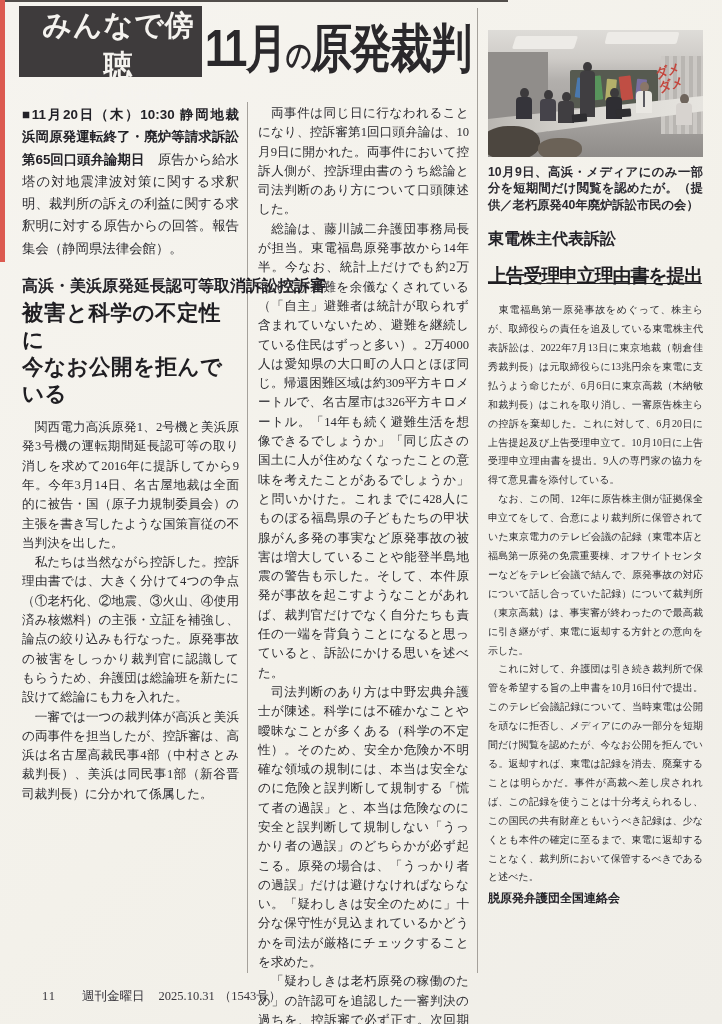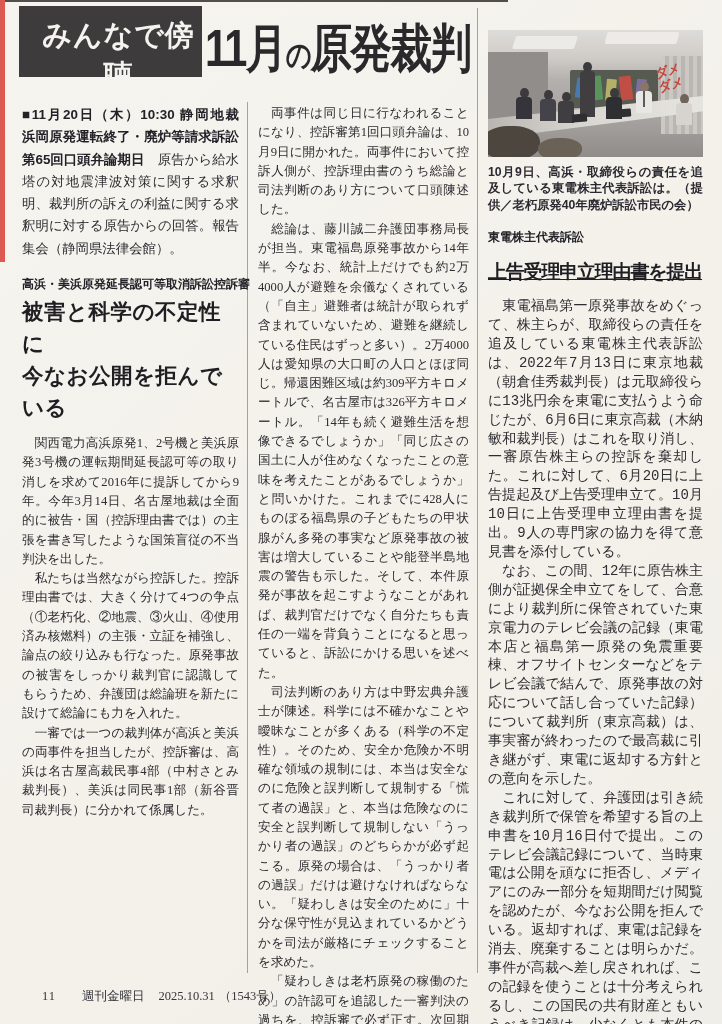--- a/index.html
+++ b/index.html
@@ -12,21 +12,21 @@
   }
   .top-edge { position:absolute; left:0; top:0; width:508px; height:2px; background:#524e4b; }
   .red-strip { position:absolute; left:0; top:0; width:5px; height:262px; background:#dc5a50; }
 
   
   .banner {
     position:absolute; left:19px; top:6px; width:183px; height:71px;
     background:#3e3b3c; color:#f5f3ef;
     font-family:"Liberation Sans", sans-serif;
   }
-  .banner-title { font-weight:bold; font-size:29px; letter-spacing:1px; text-align:center; margin-top:10px;padding-left:16px; }
+  .banner-title { font-weight:bold; font-size:29px; letter-spacing:1px; text-align:center; margin-top:0;padding-left:16px; }
   .banner-sub { font-weight:bold; font-size:11px; letter-spacing:1px; text-align:right; padding-right:7px; margin-top:1px; }
   .main-title {
     position:absolute; left:205px; top:22px; white-space:nowrap;
     font-family:"Liberation Sans", sans-serif; font-weight:bold;
     font-size:52px; letter-spacing:-2px; color:#2a282b;
     transform:scaleX(0.8); transform-origin:left top; line-height:1;
   }
   .main-title .particle { font-size:32px; }
 
   
@@ -38,34 +38,34 @@
   .col { position:absolute; }
   .col1 { left:22px;  top:104px; width:217px; }
   .col2 { left:258px; top:104px; width:211px; }
   .col3 { left:488px; top:30px;  width:215px; }
 
   .schedule p { margin:0; font-size:13.4px; line-height:22.3px; text-align:justify; }
   .schedule b { font-family:"Liberation Sans", sans-serif; color:#222127; }
 
   .kicker {
     font-family:"Liberation Sans", sans-serif; font-weight:bold;
-    font-size:12px; white-space:nowrap; margin-top:16px; color:#222127;
+    font-size:16px; white-space:nowrap; margin-top:16px; color:#222127;
   }
   .art-title {
     font-family:"Liberation Sans", sans-serif; font-weight:bold;
-    font-size:21.5px; line-height:32px; margin-top:3px; margin-bottom:10px;
+    font-size:21.5px; line-height:27px; margin-top:3px; margin-bottom:10px;
     color:#1f1e22; letter-spacing:0.5px;
   }
   .art-title2 {
     font-family:"Liberation Sans", sans-serif; font-weight:bold;
     font-size:19px; letter-spacing:-1.2px; white-space:nowrap;
     margin-top:13px; margin-bottom:12px; color:#1f1e22;text-decoration:underline;
   }
   .bodytext p { margin:0; font-size:12.6px; line-height:19.3px; text-align:justify; }
-  .col3 .bodytext p { font-size:14px; line-height:18.9px;font-family:Liberation Mono, monospace; }
+  .col3 .bodytext p { font-size:10px; line-height:18.9px; }
 
   .byline, .credit {
     font-family:"Liberation Sans", sans-serif; font-weight:bold;
     font-size:12px; margin-top:3px; color:#222127;
   }
 
   
   .photo {
     position:relative; width:215px; height:127px; overflow:hidden;
     background:linear-gradient(180deg,#dedcd8 0%,#cfccc8 22%,#b2afac 40%,#a5a29f 70%,#8f8c89 100%);
@@ -150,21 +150,21 @@
   <div class="col col1">
     <div class="schedule">
         <p><b>■11月20日（木）10:30 静岡地裁　浜岡原発運転終了・廃炉等請求訴訟　第65回口頭弁論期日　</b><span>原告から給水塔の対地震津波対策に関する求釈明、裁判所の訴えの利益に関する求釈明に対する原告からの回答。報告集会（静岡県法律会館）。</span></p>
       </div>
     <div class="kicker">高浜・美浜原発延長認可等取消訴訟控訴審</div>
     <div class="art-title">
       <div>被害と科学の不定性に</div>
       <div>今なお公開を拒んでいる</div>
     </div>
     <div class="bodytext">
-        <p>　関西電力高浜原発1、2号機と美浜原発3号機の運転期間延長認可等の取り消しを求めて2016年に提訴してから9年。今年3月14日、名古屋地裁は全面的に被告・国（控訴理由書では）の主張を書き写したような国策盲従の不当判決を出した。</p>
+        <p>　関西電力高浜原発1、2号機と美浜原発3号機の運転期間延長認可等の取り消しを求めて2016年に提訴してから9年。今年3月14日、名古屋地裁は全面的に被告・国（原子力規制委員会）の主張を書き写したような国策盲従の不当判決を出した。</p>
         <p>　私たちは当然ながら控訴した。控訴理由書では、大きく分けて4つの争点（①老朽化、②地震、③火山、④使用済み核燃料）の主張・立証を補強し、論点の絞り込みも行なった。原発事故の被害をしっかり裁判官に認識してもらうため、弁護団は総論班を新たに設けて総論にも力を入れた。</p>
         <p>　一審では一つの裁判体が高浜と美浜の両事件を担当したが、控訴審は、高浜は名古屋高裁民事4部（中村さとみ裁判長）、美浜は同民事1部（新谷晋司裁判長）に分かれて係属した。</p>
       </div>
   </div>
 
   <div class="col col2">
     <div class="bodytext">
         <p>　両事件は同じ日に行なわれることになり、控訴審第1回口頭弁論は、10月9日に開かれた。両事件において控訴人側が、控訴理由書のうち総論と司法判断のあり方について口頭陳述した。</p>
         <p>　総論は、藤川誠二弁護団事務局長が担当。東電福島原発事故から14年半。今なお、統計上だけでも約2万4000人が避難を余儀なくされている（「自主」避難者は統計が取られず含まれていないため、避難を継続している住民はずっと多い）。2万4000人は愛知県の大口町の人口とほぼ同じ。帰還困難区域は約309平方キロメートルで、名古屋市は326平方キロメートル。「14年も続く避難生活を想像できるでしょうか」「同じ広さの国土に人が住めなくなったことの意味を考えたことがあるでしょうか」と問いかけた。これまでに428人にものぼる福島県の子どもたちの甲状腺がん多発の事実など原発事故の被害は増大していることや能登半島地震の警告も示した。そして、本件原発が事故を起こすようなことがあれば、裁判官だけでなく自分たちも責任の一端を背負うことになると思っていると、訴訟にかける思いを述べた。</p>
         <p>　司法判断のあり方は中野宏典弁護士が陳述。科学には不確かなことや曖昧なことが多くある（科学の不定性）。そのため、安全か危険か不明確な領域の規制には、本当は安全なのに危険と誤判断して規制する「慌て者の過誤」と、本当は危険なのに安全と誤判断して規制しない「うっかり者の過誤」のどちらかが必ず起こる。原発の場合は、「うっかり者の過誤」だけは避けなければならない。「疑わしきは安全のために」十分な保守性が見込まれているかどうかを司法が厳格にチェックすることを求めた。</p>
@@ -216,21 +216,21 @@
         </div>
       <div class="person p6">
           <div class="head"></div>
           <div class="torso"></div>
         </div>
       <div class="laptop lp1"></div>
       <div class="laptop lp2"></div>
       <div class="fg-blob1"></div>
       <div class="fg-blob2"></div>
     </div>
-    <div class="caption">10月9日、高浜・取締役らの責任を追及している東電株主代表訴訟は。（提供／老朽原発40年廃炉訴訟市民の会）</div>
+    <div class="caption">10月9日、高浜・メディアにのみ一部分を短期間だけ閲覧を認めたが。（提供／老朽原発40年廃炉訴訟市民の会）</div>
     <div class="kicker">東電株主代表訴訟</div>
     <div class="art-title2">上告受理申立理由書を提出</div>
     <div class="bodytext">
         <p>　東電福島第一原発事故をめぐって、株主らが、取締役らの責任を追及している東電株主代表訴訟は、2022年7月13日に東京地裁（朝倉佳秀裁判長）は元取締役らに13兆円余を東電に支払うよう命じたが、6月6日に東京高裁（木納敏和裁判長）はこれを取り消し、一審原告株主らの控訴を棄却した。これに対して、6月20日に上告提起及び上告受理申立て。10月10日に上告受理申立理由書を提出。9人の専門家の協力を得て意見書を添付している。</p>
         <p>　なお、この間、12年に原告株主側が証拠保全申立てをして、合意により裁判所に保管されていた東京電力のテレビ会議の記録（東電本店と福島第一原発の免震重要棟、オフサイトセンターなどをテレビ会議で結んで、原発事故の対応について話し合っていた記録）について裁判所（東京高裁）は、事実審が終わったので最高裁に引き継がず、東電に返却する方針との意向を示した。</p>
         <p>　これに対して、弁護団は引き続き裁判所で保管を希望する旨の上申書を10月16日付で提出。このテレビ会議記録について、当時東電は公開を頑なに拒否し、メディアにのみ一部分を短期間だけ閲覧を認めたが、今なお公開を拒んでいる。返却すれば、東電は記録を消去、廃棄することは明らかだ。事件が高裁へ差し戻されれば、この記録を使うことは十分考えられるし、この国民の共有財産ともいうべき記録は、少なくとも本件の確定に至るまで、東電に返却することなく、裁判所において保管するべきであると述べた。</p>
       </div>
     <div class="credit">脱原発弁護団全国連絡会</div>
   </div>
 

